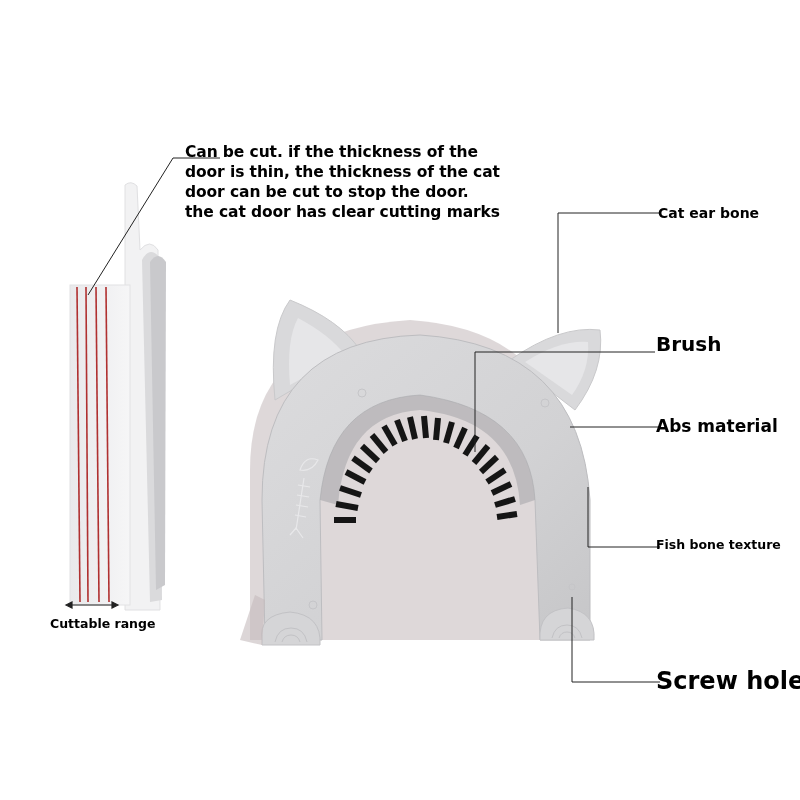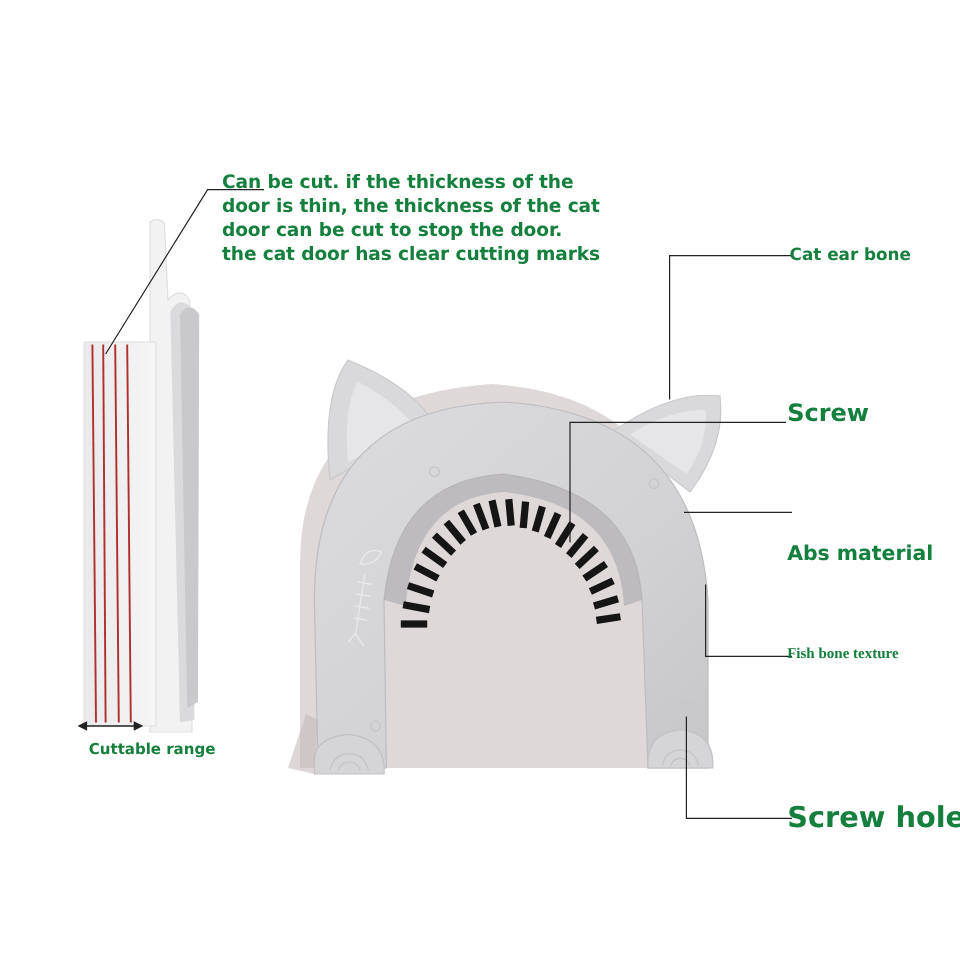--- a/index.html
+++ b/index.html
@@ -1,26 +1,26 @@
 <!DOCTYPE html>
 <html><head>
 <meta charset="utf-8">
 <style>
   html, body { margin: 0; padding: 0; background: #ffffff; }
   body { width: 800px; height: 800px; position: relative; overflow: hidden;
          font-family: "DejaVu Sans", "Liberation Sans", sans-serif; color: #111; }
   .canvas { position: absolute; left: 0; top: 0; width: 800px; height: 800px; }
-  .label { position: absolute; font-weight: bold; color: #15803d; white-space: nowrap; }
+  .label { position: absolute; font-weight: bold; color: #000000; white-space: nowrap; }
   .desc { position: absolute; left: 185px; top: 142px; font-size: 15.5px; line-height: 20px;
           font-weight: bold; white-space: pre-line; letter-spacing: -0.1px; }
-  .lbl-cut { left: 50px; top: 616px; font-size: 12.5px; margin-left: 24px; }
+  .lbl-cut { left: 50px; top: 616px; font-size: 12.5px; }
   .lbl-ear { left: 658px; top: 205px; font-size: 14px; }
   .lbl-brush { left: 656px; top: 332px; font-size: 20px; }
-  .lbl-abs { left: 656px; top: 416px; font-size: 17px; margin-top: 36px; }
-  .lbl-fish { left: 656px; top: 537px; font-size: 12.5px; font-family: Liberation Serif, serif; }
+  .lbl-abs { left: 656px; top: 416px; font-size: 17px; }
+  .lbl-fish { left: 656px; top: 537px; font-size: 12.5px; }
   .lbl-screw { left: 656px; top: 667px; font-size: 24px; }
 </style>
 </head>
 <body>
 
 <svg class="canvas" viewBox="0 0 800 800" width="800" height="800">
   <defs>
     <linearGradient id="sideGrad" x1="0" x2="1" y1="0" y2="0">
       <stop offset="0" stop-color="#e9e9eb"></stop>
       <stop offset="1" stop-color="#f6f6f7"></stop>
@@ -120,16 +120,16 @@
     <polyline points="572,597 572,682 660,682"></polyline>
   </g>
 </svg>
 
 <div class="label desc">Can be cut. if the thickness of the
 door is thin, the thickness of the cat
 door can be cut to stop the door.
 the cat door has clear cutting marks</div>
 <div class="label lbl-cut">Cuttable range</div>
 <div class="label lbl-ear">Cat ear bone</div>
-<div class="label lbl-brush">Screw</div>
+<div class="label lbl-brush">Brush</div>
 <div class="label lbl-abs">Abs material</div>
 <div class="label lbl-fish">Fish bone texture</div>
 <div class="label lbl-screw">Screw hole</div>
 
 </body></html>

